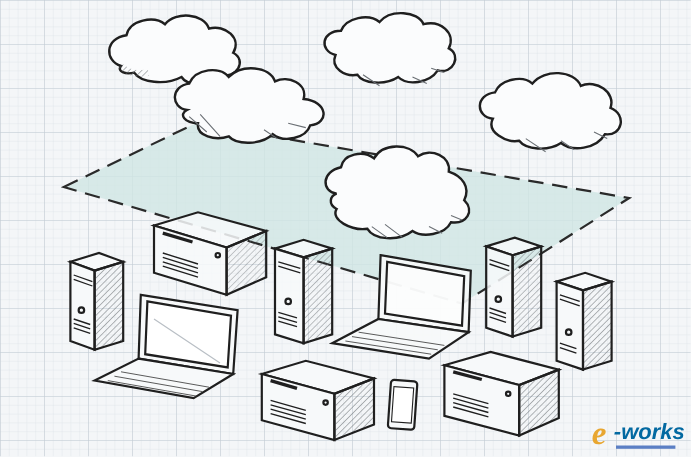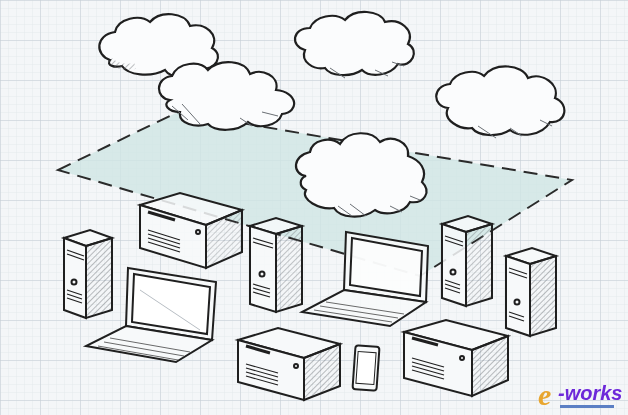--- a/index.html
+++ b/index.html
@@ -1,19 +1,19 @@
 <!DOCTYPE html>
 <html><head>
 <meta charset="utf-8">
 <style>
   html,body{margin:0;padding:0;}
   body{width:628px;height:415px;overflow:hidden;background:#f4f6f8;position:relative;font-family:"Liberation Sans",sans-serif;}
   #canvas{position:absolute;left:0;top:0;width:628px;height:415px;}
   .watermark{position:absolute;left:538px;top:380px;width:90px;height:32px;}
-  .wm-text{position:absolute;left:20px;top:2px;font-family:"Liberation Sans",sans-serif;font-style:italic;font-weight:bold;font-size:20px;color:#6d28d9;letter-spacing:0px;}
+  .wm-text{position:absolute;left:20px;top:2px;font-family:"Liberation Sans",sans-serif;font-style:italic;font-weight:bold;font-size:20px;color:#0369a1;letter-spacing:0px;}
   .wm-e{position:absolute;left:0px;top:-2px;font-family:"Liberation Serif",serif;font-style:italic;font-weight:bold;font-size:30px;color:#e8a630;}
   .wm-bar{position:absolute;left:22px;top:25px;width:54px;height:3px;background:#5b7fc4;}
 </style>
 </head>
 <body>
 
 <svg id="canvas" width="628" height="415" viewBox="0 0 628 415" xmlns="http://www.w3.org/2000/svg">
   <defs>
     <pattern id="minor" width="8" height="8" patternUnits="userSpaceOnUse">
       <path d="M8 0 L0 0 0 8" fill="none" stroke="#d9dfe4" stroke-width="0.6"></path>

